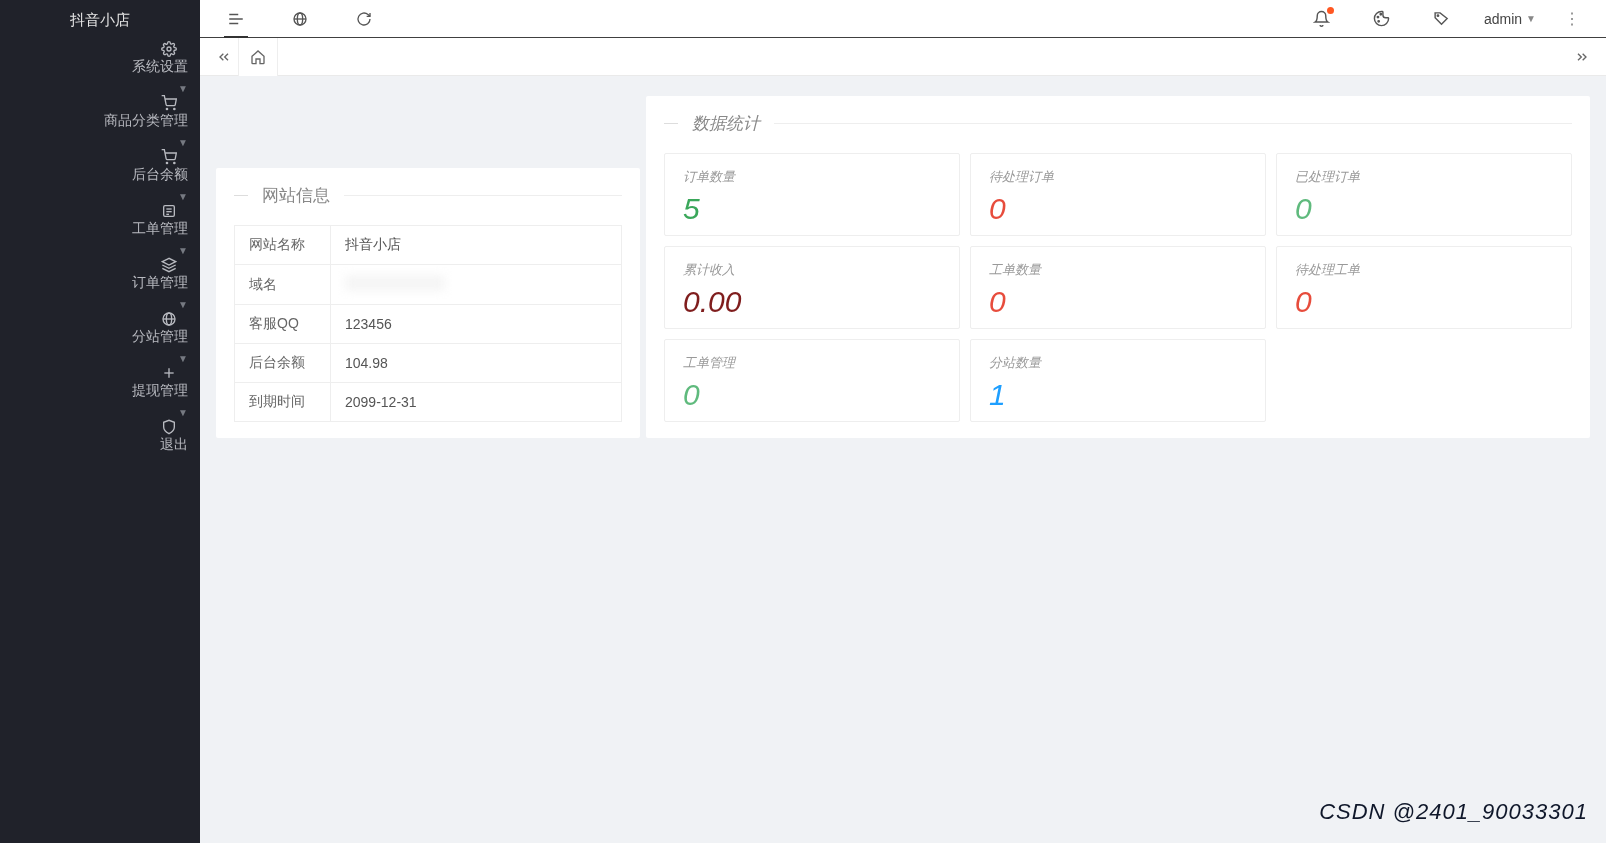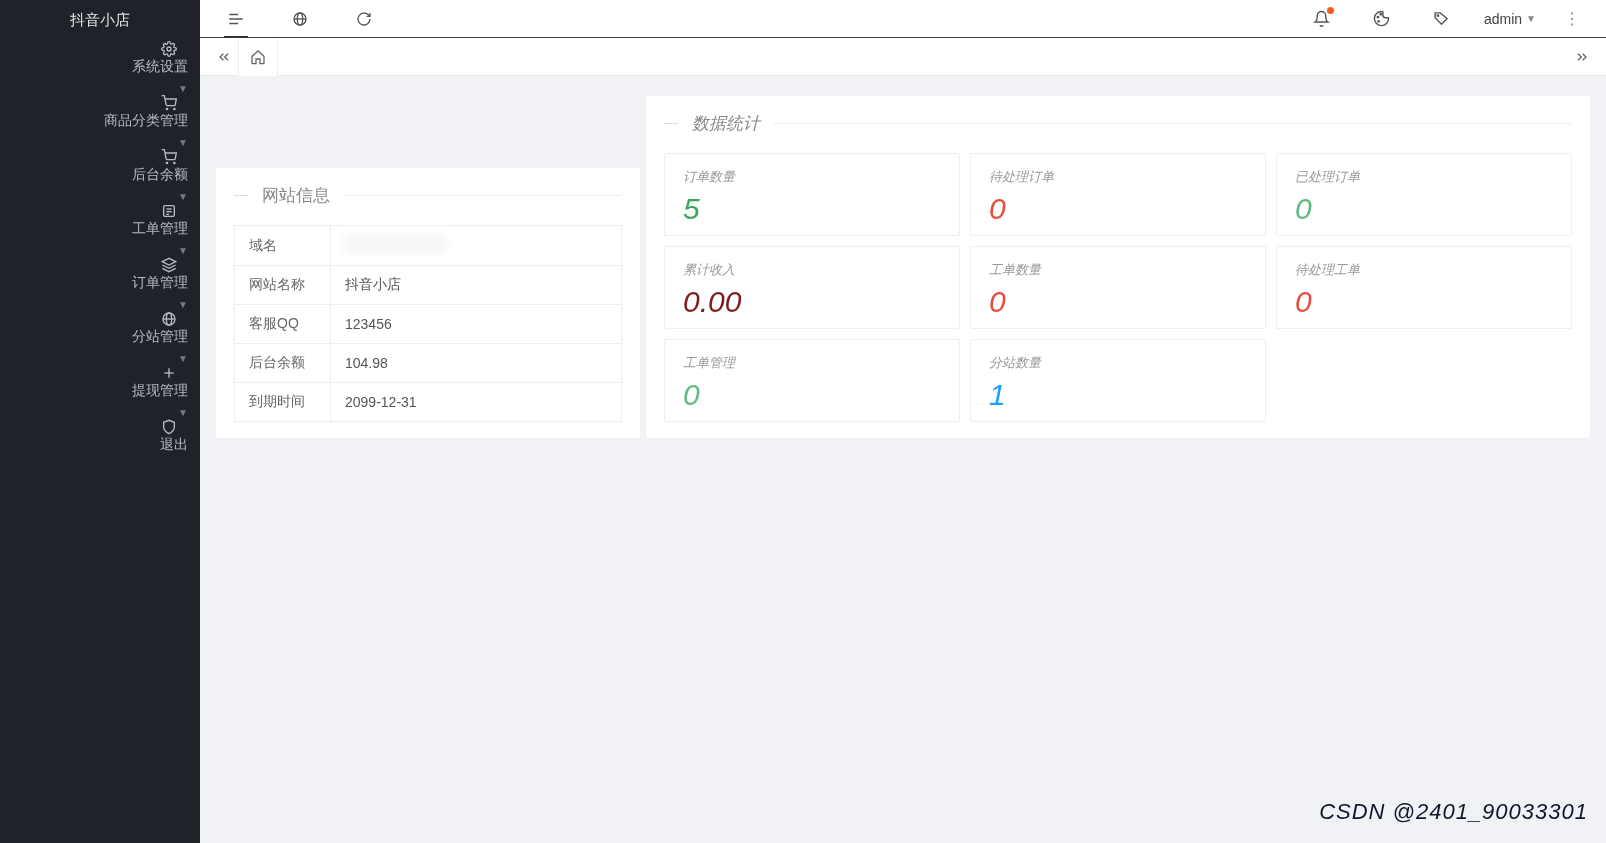--- a/index.html
+++ b/index.html
@@ -223,26 +223,26 @@
         </svg>
     </span>
   </div>
 
   <div class="content">
     <div class="card card-left">
       <div class="card-title">网站信息</div>
       <table class="info-table">
         <tbody>
             <tr>
+              <td>网站名称</td>
+              <td>抖音小店</td>
+            </tr>
+        <tr>
               <td>域名</td>
               <td><span class="blurred"></span></td>
-            </tr>
-        <tr>
-              <td>网站名称</td>
-              <td>抖音小店</td>
             </tr>
         <tr>
               <td>客服QQ</td>
               <td>123456</td>
             </tr>
         <tr>
               <td>后台余额</td>
               <td>104.98</td>
             </tr>
         <tr>

